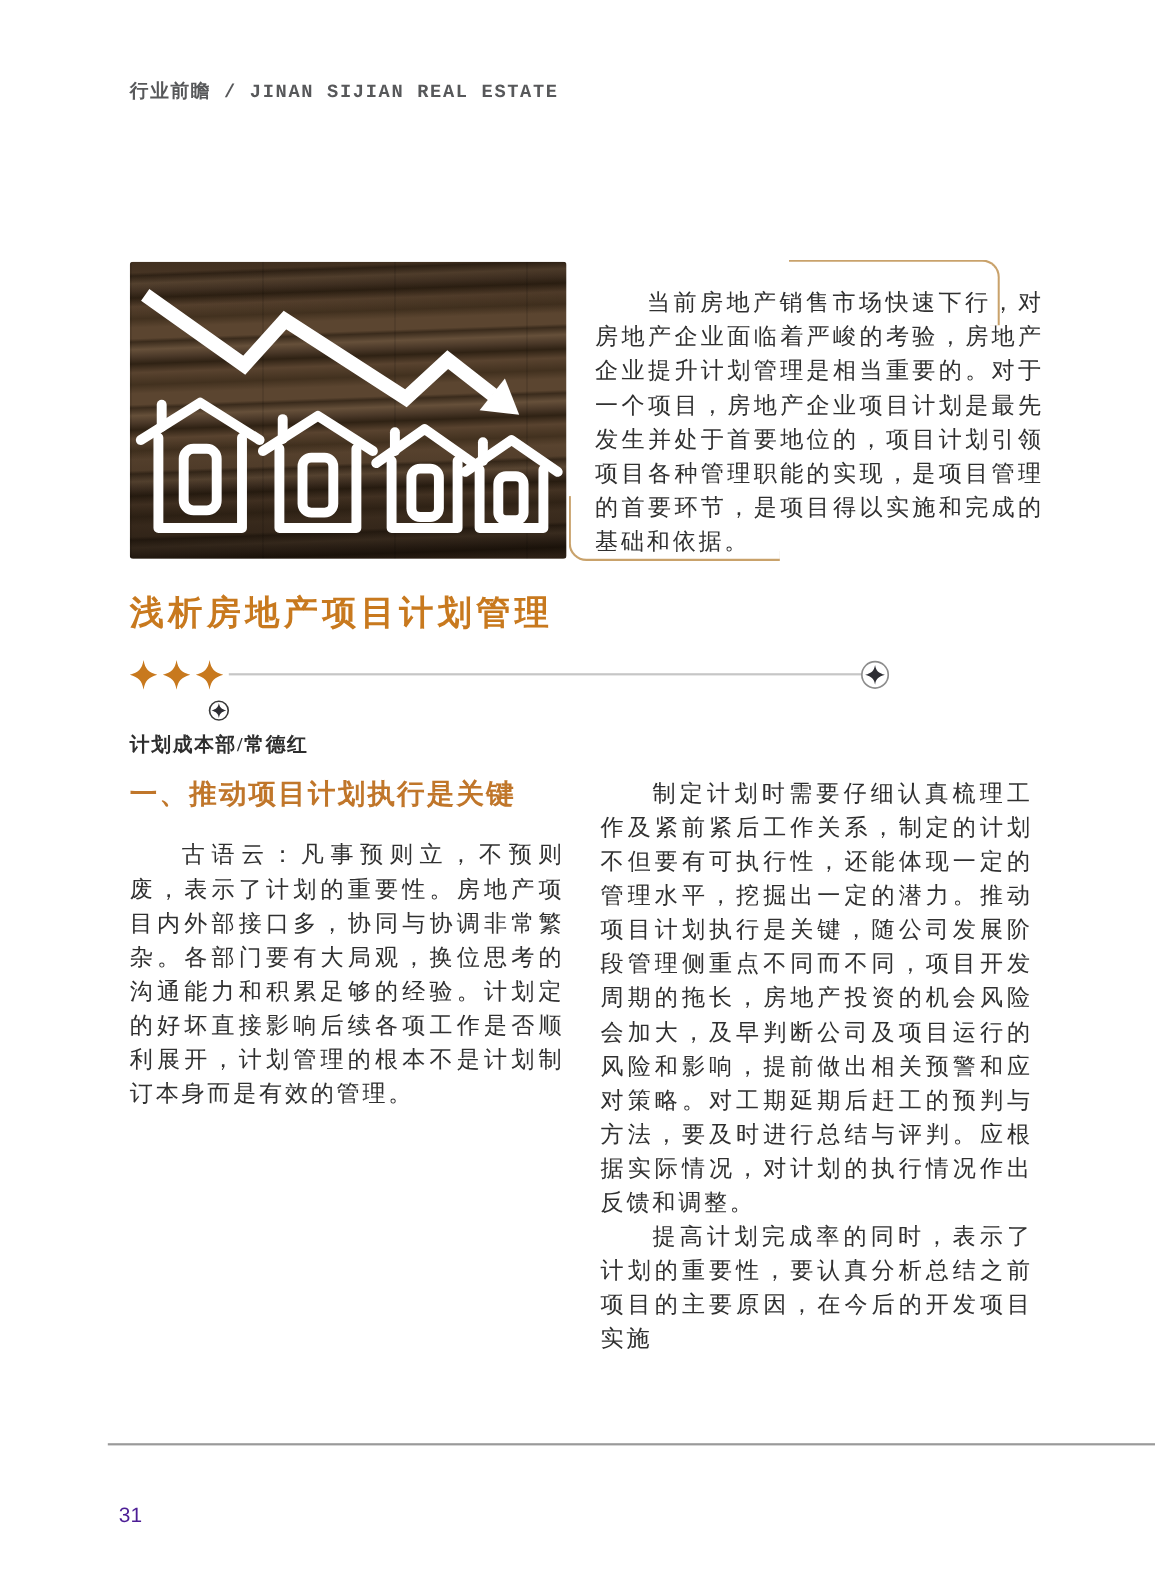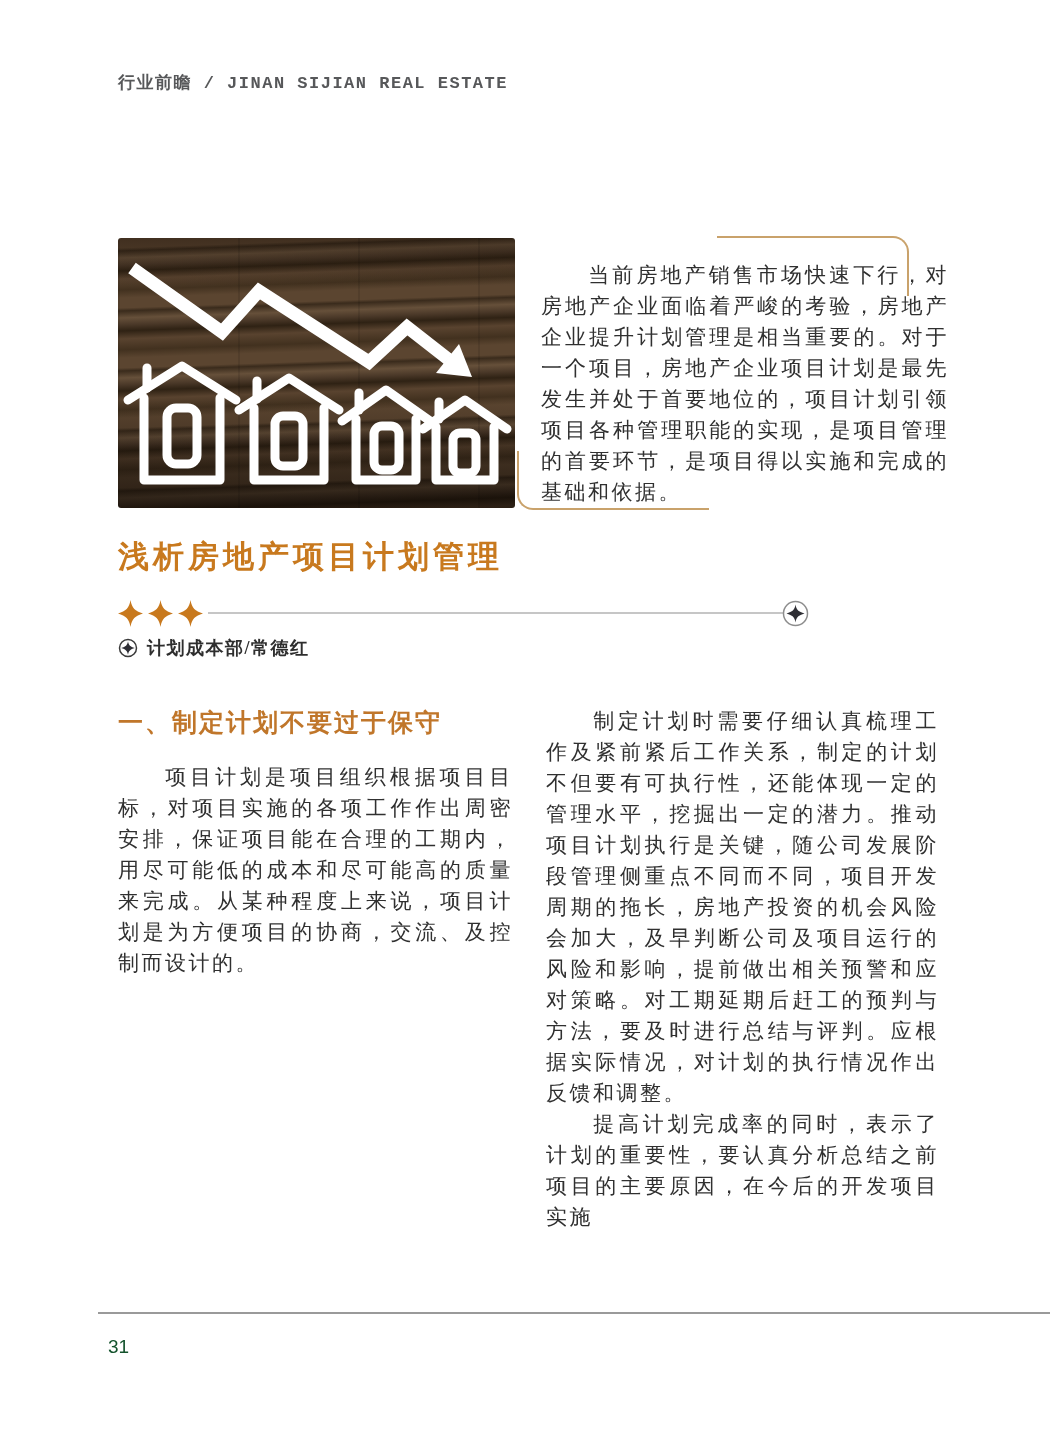--- a/index.html
+++ b/index.html
@@ -57,43 +57,43 @@
   .deco-sparks{left:118px;top:600px;display:flex;gap:5px;}
   .deco-rule{left:208px;top:612px;width:576px;height:2px;background:#c6c6c6;}
   .deco-end{left:782px;top:600px;}
   .spark{fill:#c8791e;}
   .spark-dark{fill:#2e2e34;}
   .end-circle{fill:#ffffff;stroke:#8d8d8d;stroke-width:1.5px;}
 
   
   .author{
     left:118px;top:636px;display:flex;align-items:center;gap:9px;
-    font-size:18px;font-weight:bold;letter-spacing:1.5px;color:#2e2e2e;
+    font-size:18px;font-weight:bold;letter-spacing:1.5px;color:#2e2e2e;flex-direction:column;
   }
   .author-icon-circle{fill:none;stroke:#3a3a3a;stroke-width:1.5px;}
 
   
   .col{top:706px;}
   .col-left{left:118px;width:395px;}
   .col-right{left:546px;width:393px;}
   .col h2{
     margin:0 0 22px 0;
     font-size:25px;font-weight:bold;letter-spacing:2px;line-height:34px;color:#c0762a;
   }
   .col p{
     margin:0;font-size:21px;line-height:31px;letter-spacing:2.5px;
     text-align:justify;text-indent:2.25em;color:#303030;
   }
 
   
   .footer-rule{left:98px;top:1312px;width:952px;height:2px;background:#9a9a9a;}
   .page-number{
-    left:108px;top:1336px;
+    left:108px;top:1368px;
     font-family:"Liberation Sans","DejaVu Sans",sans-serif;
-    font-size:19px;color:#14532d;text-align:right;
+    font-size:19px;color:#4c1d95;text-align:right;
   }
 </style>
 </head>
 <body>
 
 <div>
 
   <div class="abs page-header">行业前瞻 / JINAN SIJIAN REAL ESTATE</div>
 
   <div class="abs hero-photo">
@@ -158,22 +158,22 @@
 
   <div class="abs author">
     <svg width="20" height="20" viewBox="0 0 20 20">
       <circle class="author-icon-circle" cx="10" cy="10" r="8.5"></circle>
       <path class="spark-dark" d="M10 3.2 C10.7 7.3 12.2 8.6 16.8 10 C12.2 11.4 10.7 12.7 10 16.8 C9.3 12.7 7.8 11.4 3.2 10 C7.8 8.6 9.3 7.3 10 3.2 Z"></path>
     </svg>
     <span>计划成本部/常德红</span>
   </div>
 
   <section class="abs col col-left">
-    <h2>一、制定计划不要过于保守</h2>
-    <p>项目计划是项目组织根据项目目标，对项目实施的各项工作作出周密安排，保证项目能在合理的工期内，用尽可能低的成本和尽可能高的质量来完成。从某种程度上来说，项目计划是为方便项目的协商，交流、及控制而设计的。</p>
+    <h2>一、推动项目计划执行是关键</h2>
+    <p>古语云：凡事预则立，不预则废，表示了计划的重要性。房地产项目内外部接口多，协同与协调非常繁杂。各部门要有大局观，换位思考的沟通能力和积累足够的经验。计划定的好坏直接影响后续各项工作是否顺利展开，计划管理的根本不是计划制订本身而是有效的管理。</p>
   </section>
 
   <section class="abs col col-right">
     <p>制定计划时需要仔细认真梳理工作及紧前紧后工作关系，制定的计划不但要有可执行性，还能体现一定的管理水平，挖掘出一定的潜力。推动项目计划执行是关键，随公司发展阶段管理侧重点不同而不同，项目开发周期的拖长，房地产投资的机会风险会加大，及早判断公司及项目运行的风险和影响，提前做出相关预警和应对策略。对工期延期后赶工的预判与方法，要及时进行总结与评判。应根据实际情况，对计划的执行情况作出反馈和调整。</p>
     <p>提高计划完成率的同时，表示了计划的重要性，要认真分析总结之前项目的主要原因，在今后的开发项目实施</p>
   </section>
 
   <div class="abs footer-rule"></div>
   <div class="abs page-number">31</div>
 

